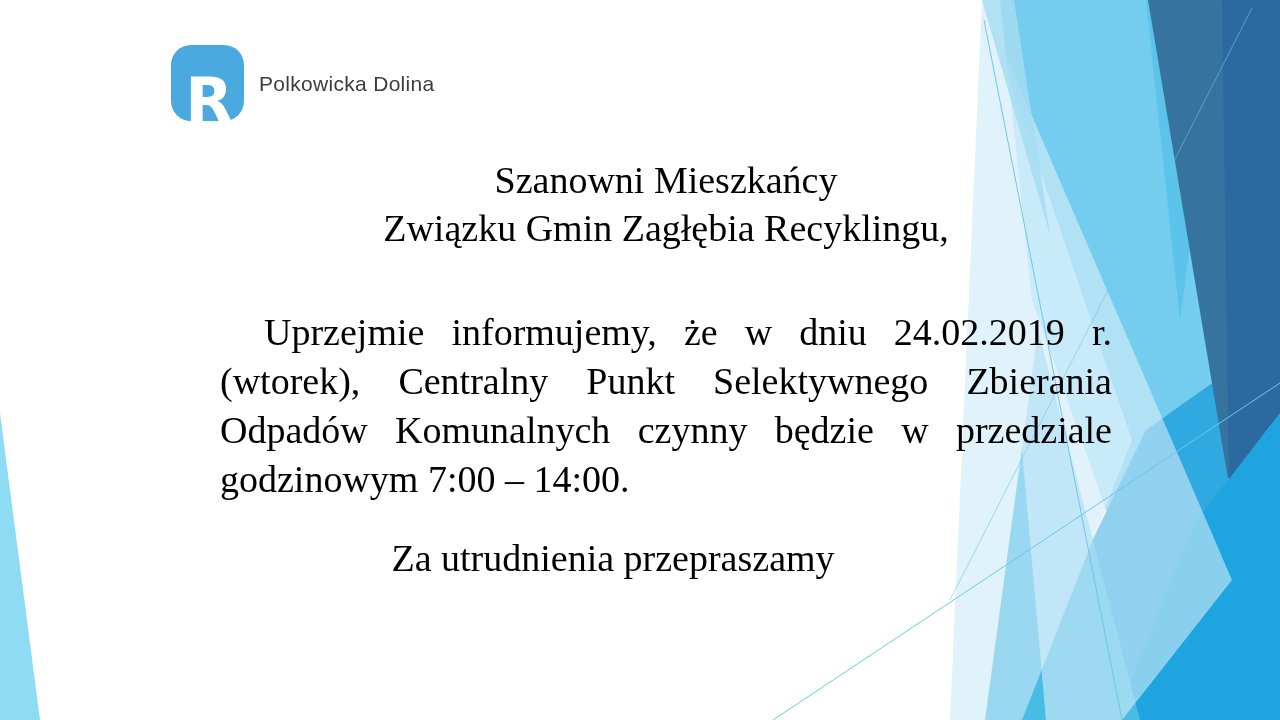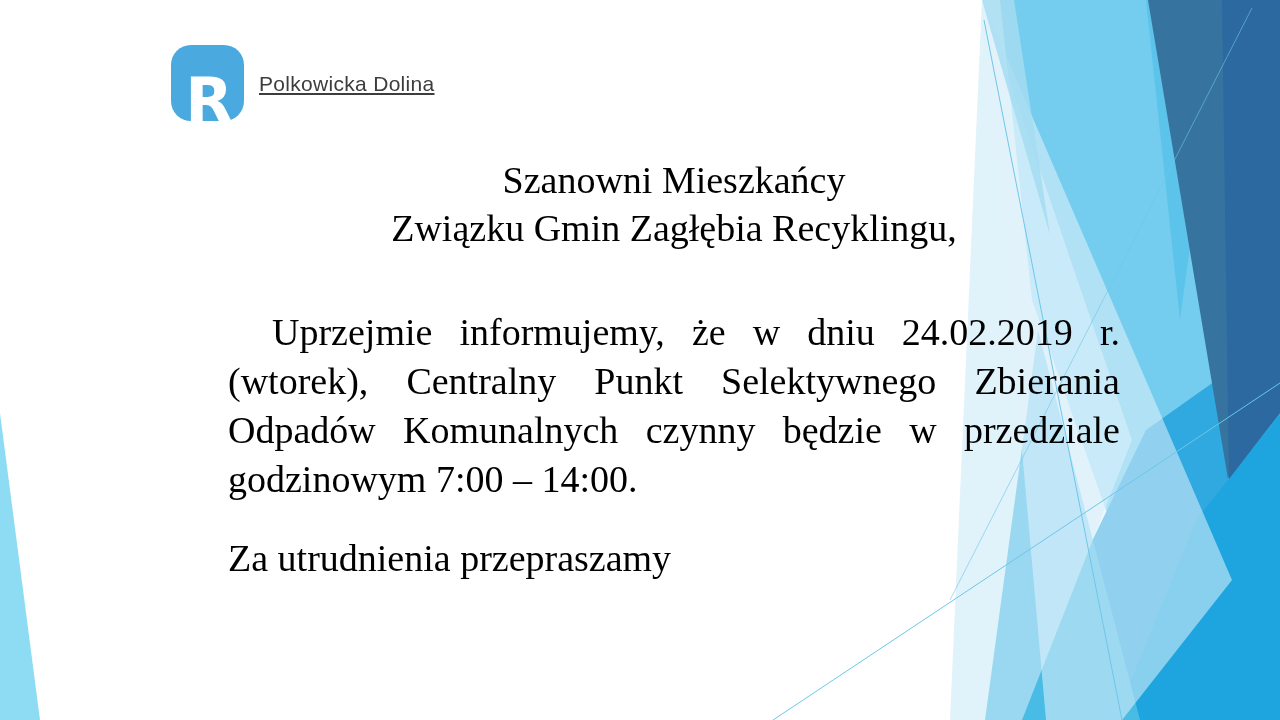--- a/index.html
+++ b/index.html
@@ -16,39 +16,39 @@
   }
   .logo {
     position:absolute; left:171px; top:45px;
     display:flex; align-items:center; gap:15px;
     z-index:2;
   }
   .logo-mark { width:73px; height:76px; display:block; }
   .logo-name {
     font-family:"Liberation Sans", sans-serif;
     font-size:21px; line-height:27px;
-    color:#3d3d3d; letter-spacing:0.3px;text-decoration:underline;
+    color:#3d3d3d; letter-spacing:0.3px;
   }
   .content {
-    position:absolute; left:228px; top:156px; width:892px;
+    position:absolute; left:220px; top:156px; width:892px;
     z-index:2; color:#000;
     font-size:38px;
   }
   .heading { text-align:center; line-height:48px; }
   .paragraph {
     margin-top:56px;
     line-height:49px;
     text-align:justify;
     text-align-last:left;
     text-indent:44px;
   }
   .closing {
     margin-top:30px;
     line-height:48px;
-    text-align:left;
+    text-align:center;
     padding-right:106px;
   }
 </style>
 </head>
 <body>
 
 <div class="slide">
 
   <svg class="decor" viewBox="0 0 1280 720" preserveAspectRatio="none">
     <polygon points="1000,0 1280,0 1280,720 1180,720 1032,300" fill="#74cdee"></polygon>

